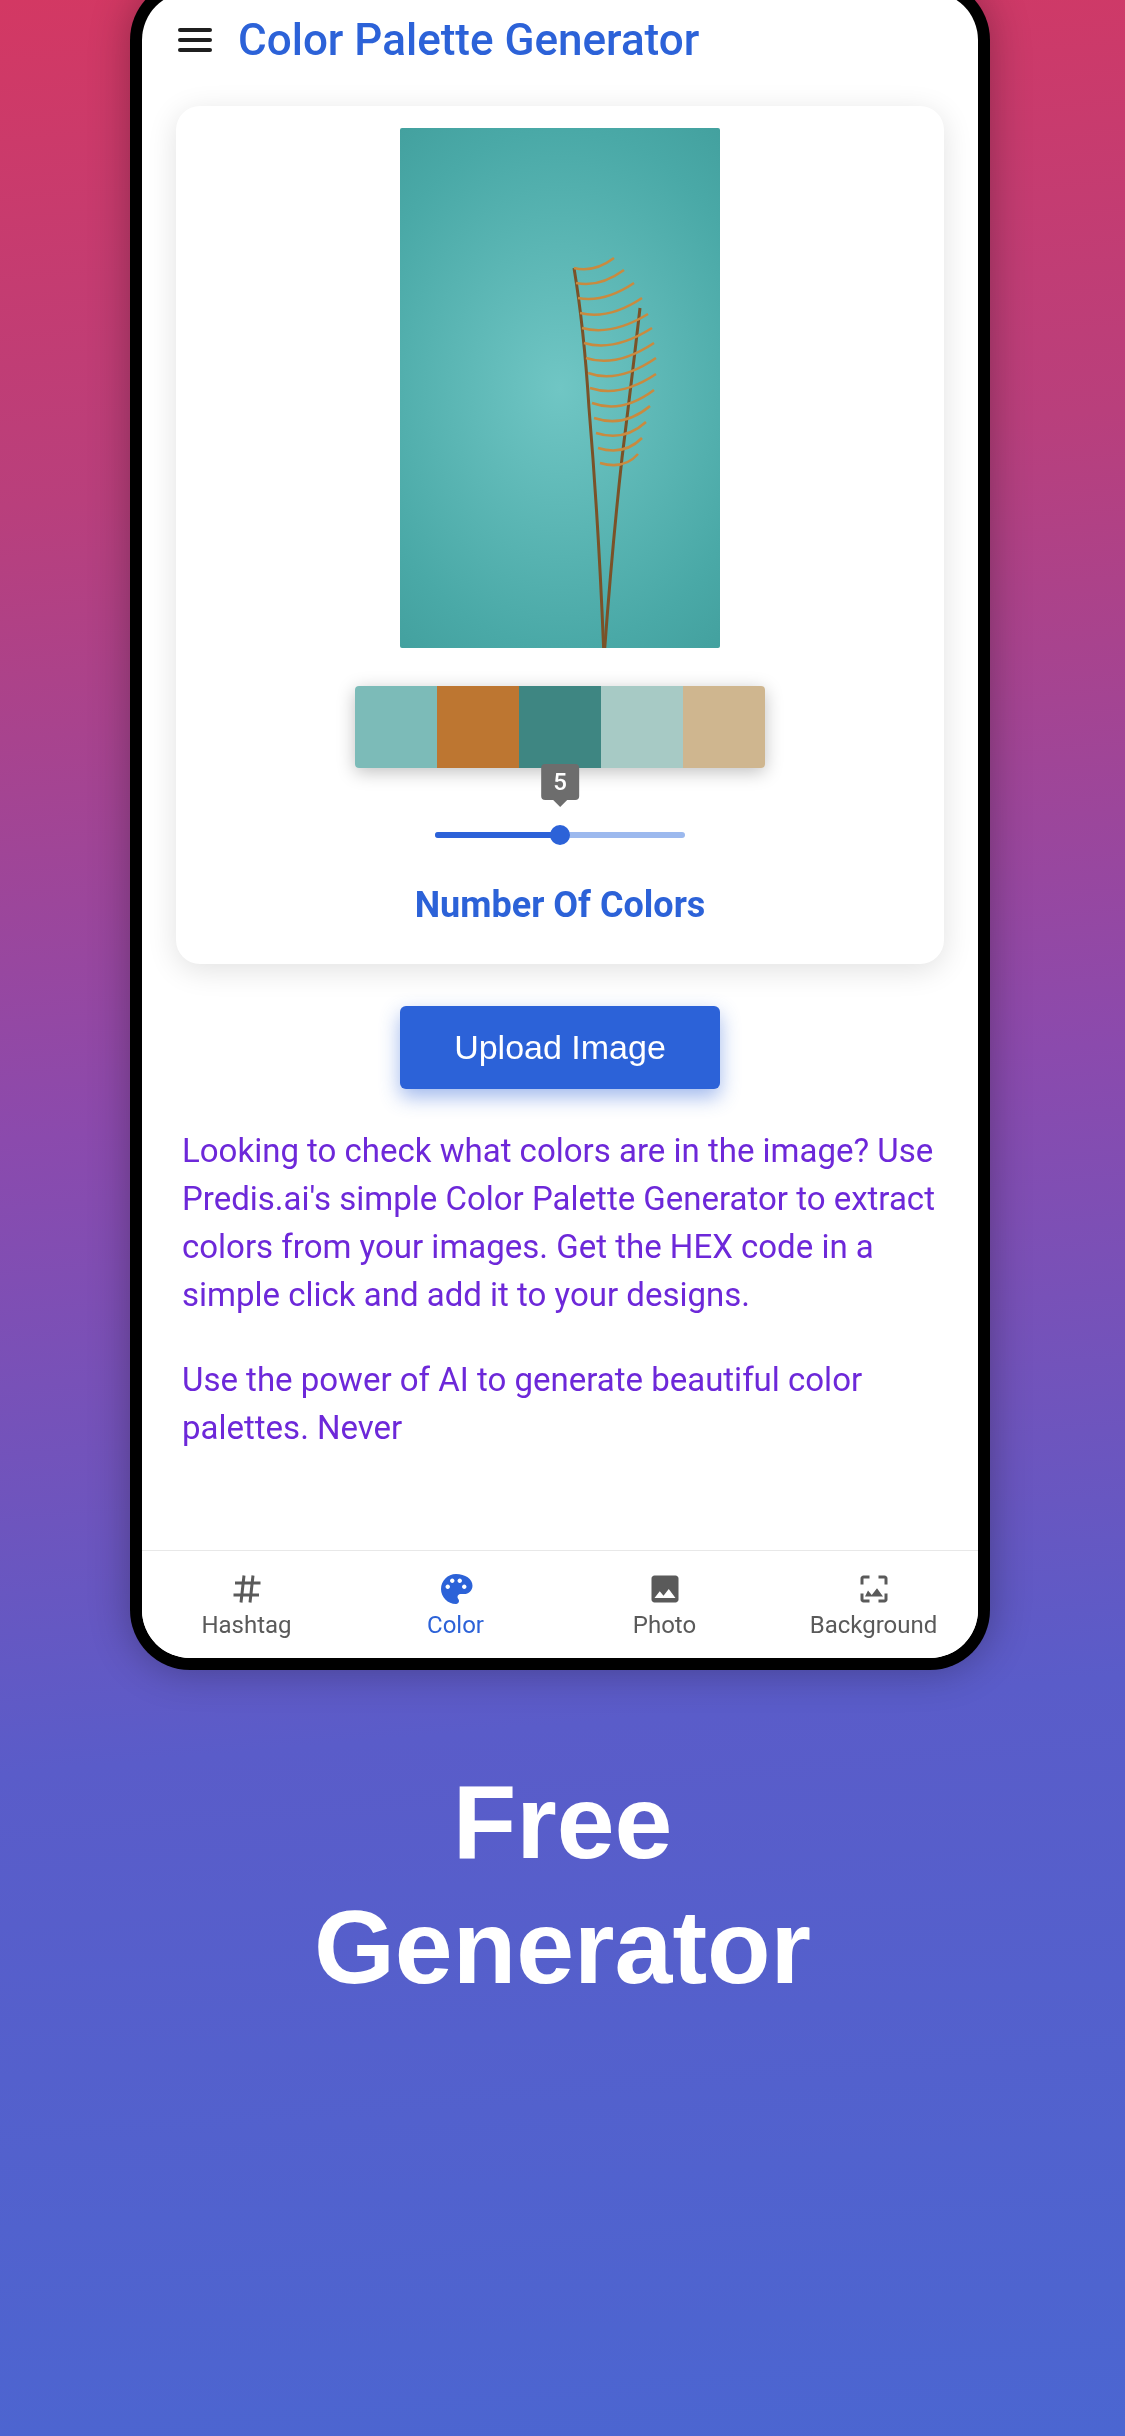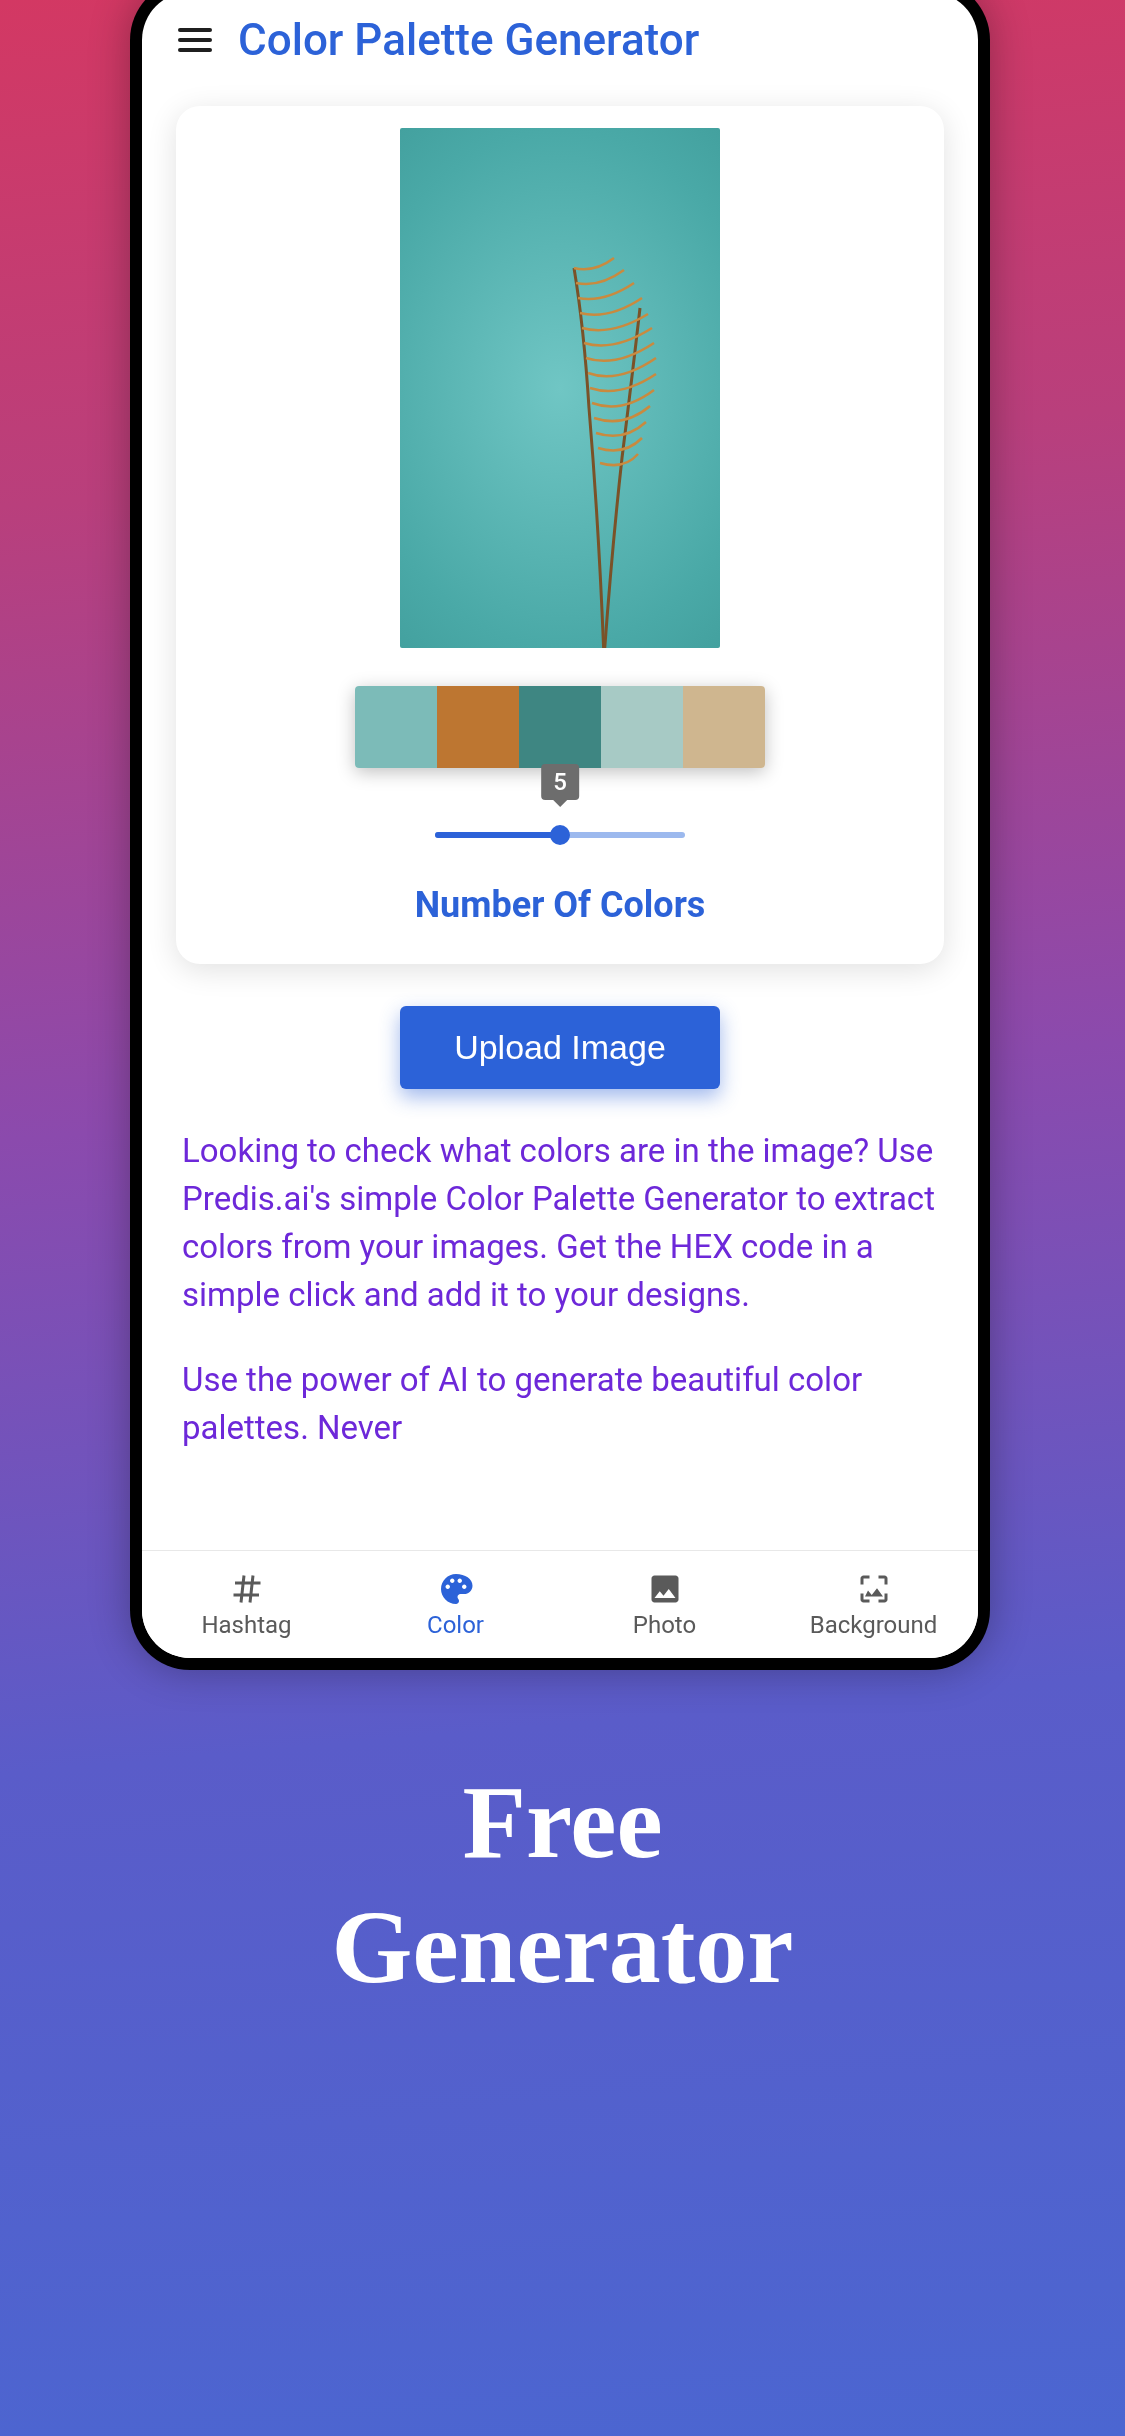--- a/index.html
+++ b/index.html
@@ -178,21 +178,21 @@
   .tab svg { width: 36px; height: 36px; }
   .promo {
     position: absolute;
     top: 1760px;
     left: 0; right: 0;
     text-align: center;
     color: #fff;
     font-size: 104px;
     font-weight: 700;
     line-height: 1.2;
-    font-family: Liberation Serif, serif;
+    font-family: Liberation Sans, sans-serif;
   }
 </style>
 </head>
 <body>
 
 <div class="phone-frame">
   <div class="phone-screen">
 
     <div class="header">
       <div class="menu-icon">

